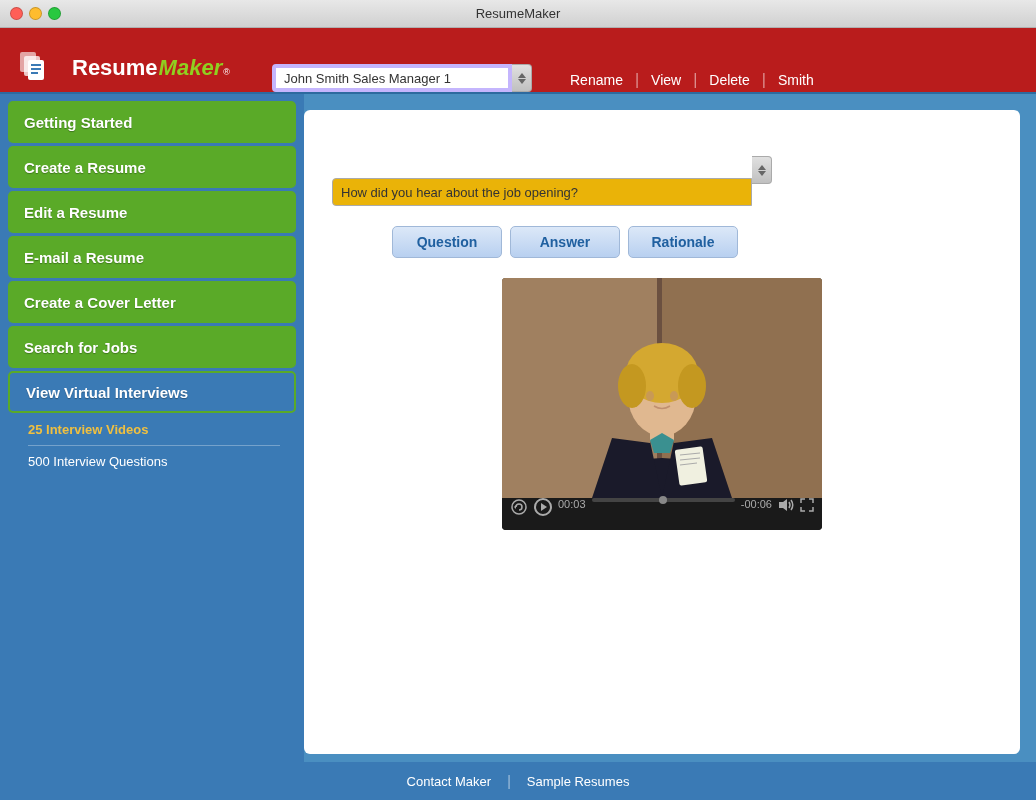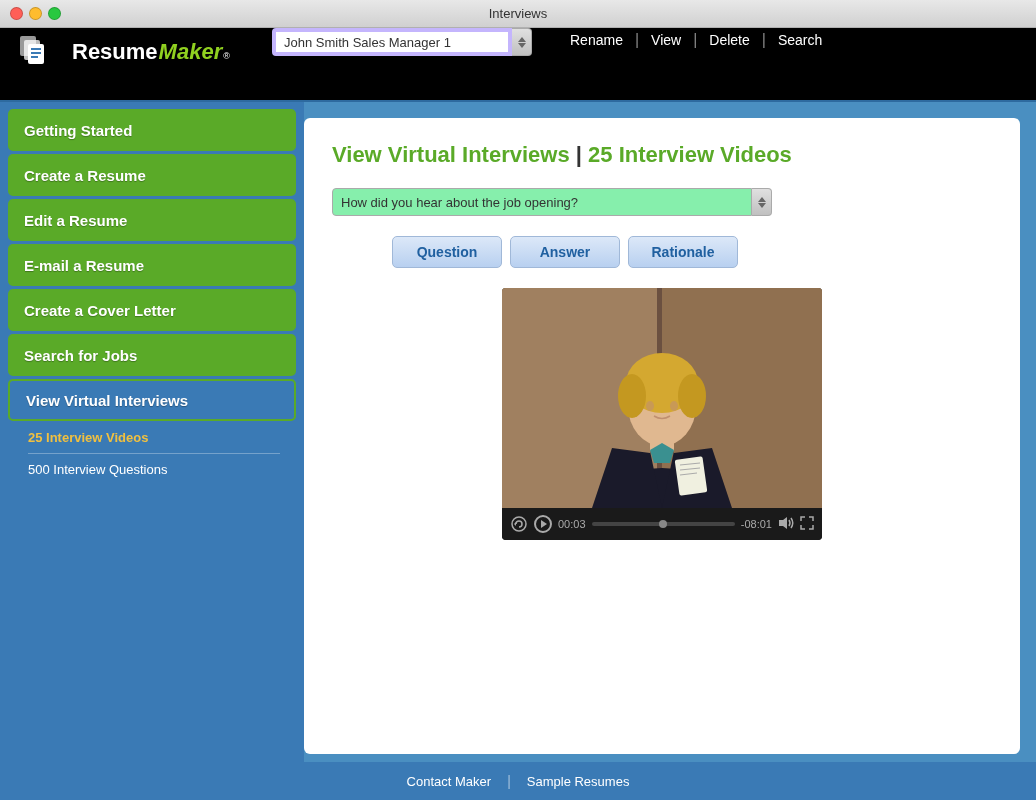--- a/index.html
+++ b/index.html
@@ -46,24 +46,24 @@
 
     
     .app-container {
       display: flex;
       flex-direction: column;
       height: 772px;
     }
 
     
     .header-bar {
-      height: 74px;
-      background: #000000;
-      display: flex;
-      align-items: flex-start;
+      height: 66px;
+      background: #b91c1c;
+      display: flex;
+      align-items: flex-end;
       padding: 0 16px;
       gap: 16px;
       border-bottom: 2px solid #2d6a9f;
     }
 
     .logo-area {
       display: flex;
       align-items: center;
       gap: 8px;
       min-width: 240px;
@@ -221,22 +221,23 @@
       margin-bottom: 20px;
     }
     .question-select {
       width: 420px;
       height: 28px;
       border: 1px solid #aaa;
       border-radius: 4px 0 0 4px;
       padding: 0 8px;
       font-size: 13px;
       color: #333;
-      background: #86efac;
+      background: #eab308;
       appearance: none;
+      margin-top: 44px;
     }
     .question-select-arrow {
       width: 20px;
       height: 28px;
       background: linear-gradient(to bottom, #e0e0e0, #c0c0c0);
       border: 1px solid #aaa;
       border-left: none;
       border-radius: 0 4px 4px 0;
       display: flex;
       flex-direction: column;
@@ -282,21 +283,21 @@
       position: relative;
       display: flex;
       align-items: center;
       justify-content: center;
     }
 
     .video-controls {
       height: 32px;
       background: #1a1a1a;
       display: flex;
-      align-items: center;
+      align-items: flex-start;
       padding: 0 8px;
       gap: 6px;
     }
     .ctrl-replay {
       color: #aaa;
       font-size: 14px;
       cursor: pointer;
       display: flex;
       align-items: center;
     }
@@ -385,21 +386,21 @@
   </style>
 </head>
 <body>
 
 <div class="titlebar">
   <div class="titlebar-buttons">
     <div class="tb-btn tb-red"></div>
     <div class="tb-btn tb-yellow"></div>
     <div class="tb-btn tb-green"></div>
   </div>
-  <span class="titlebar-title">Interviews</span>
+  <span class="titlebar-title">ResumeMaker</span>
 </div>
 
 <div class="app-container">
 
   <div class="header-bar">
     <div class="logo-area">
 
       <svg class="logo-icon" viewBox="0 0 48 48" fill="none">
         <rect x="4" y="8" width="16" height="20" rx="2" fill="white" opacity="0.6"></rect>
         <rect x="8" y="12" width="16" height="20" rx="2" fill="white" opacity="0.75"></rect>
@@ -425,21 +426,21 @@
       </div>
     </div>
 
     <div class="header-actions">
       <button class="header-action-btn">Rename</button>
       <span class="header-separator">|</span>
       <button class="header-action-btn">View</button>
       <span class="header-separator">|</span>
       <button class="header-action-btn">Delete</button>
       <span class="header-separator">|</span>
-      <button class="header-action-btn">Search</button>
+      <button class="header-action-btn">Smith</button>
     </div>
   </div>
 
   <div class="content-area">
 
     <div class="sidebar">
       <div class="sidebar-item">
         <span>Getting Started</span>
       </div>
       <div class="sidebar-item">
@@ -468,25 +469,20 @@
         <div class="sidebar-sub-divider"></div>
         <div class="sidebar-sub-item-plain">
           <span>500 Interview Questions</span>
         </div>
       </div>
     </div>
 
     <div class="main-content-bg">
       <div class="main-panel">
 
-        <div class="main-title">
-          <span>View Virtual Interviews</span>
-          <span class="separator"> | </span>
-          <span>25 Interview Videos</span>
-        </div>
 
 
         <div class="question-picker-row">
           <select class="question-select">
             <option>How did you hear about the job opening?</option>
           </select>
           <div class="question-select-arrow">
             <div class="arrow-up"></div>
             <div class="arrow-down"></div>
           </div>
@@ -548,21 +544,21 @@
             <div class="ctrl-play">
               <div class="play-triangle"></div>
             </div>
 
             <span class="ctrl-time">00:03</span>
 
             <div class="ctrl-progress">
               <div class="ctrl-progress-dot"></div>
             </div>
 
-            <span class="ctrl-time-right">-08:01</span>
+            <span class="ctrl-time-right">-00:06</span>
 
             <div class="ctrl-vol">
               <svg width="16" height="14" viewBox="0 0 16 14">
                 <polygon points="1,4 5,4 9,1 9,13 5,10 1,10" fill="#aaa"></polygon>
                 <path d="M11 4 Q13 7 11 10" stroke="#aaa" stroke-width="1.5" fill="none"></path>
                 <path d="M13 2 Q16.5 7 13 12" stroke="#aaa" stroke-width="1.5" fill="none"></path>
               </svg>
             </div>
 
             <div class="ctrl-fullscreen">

